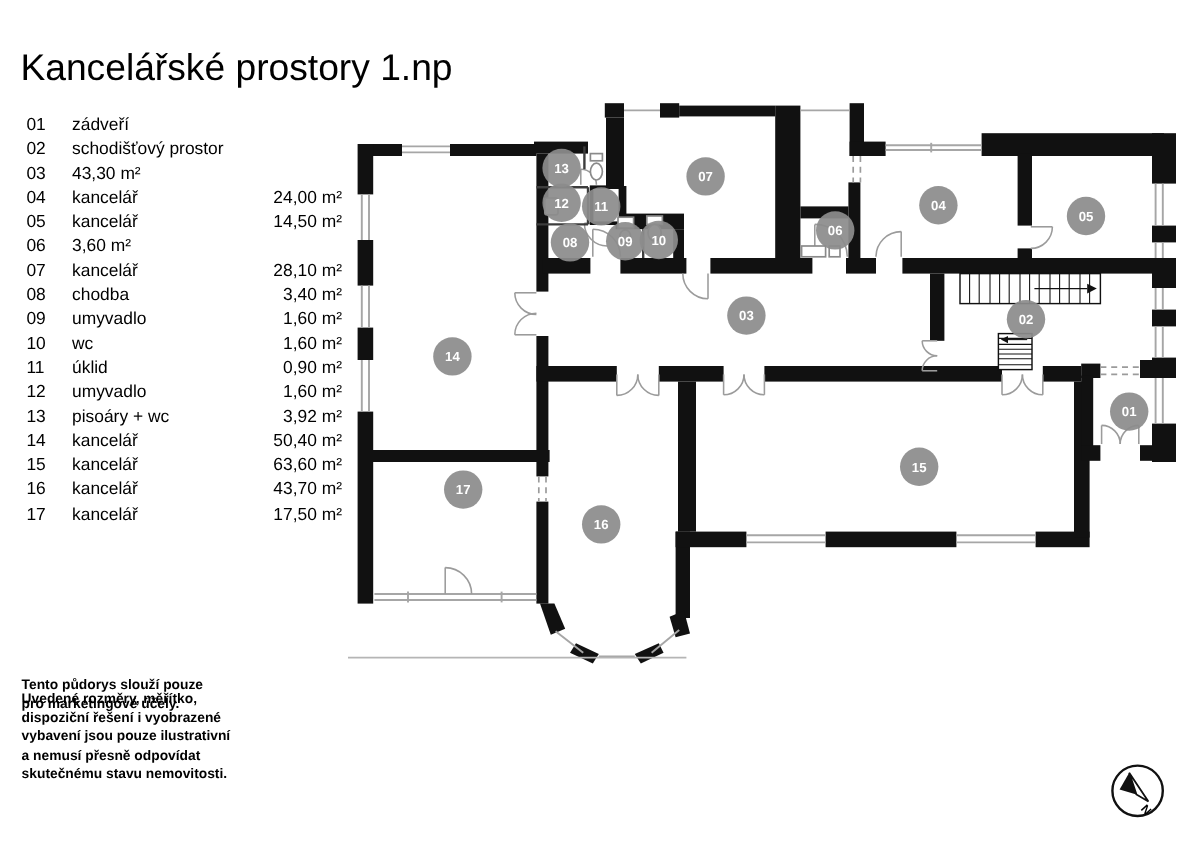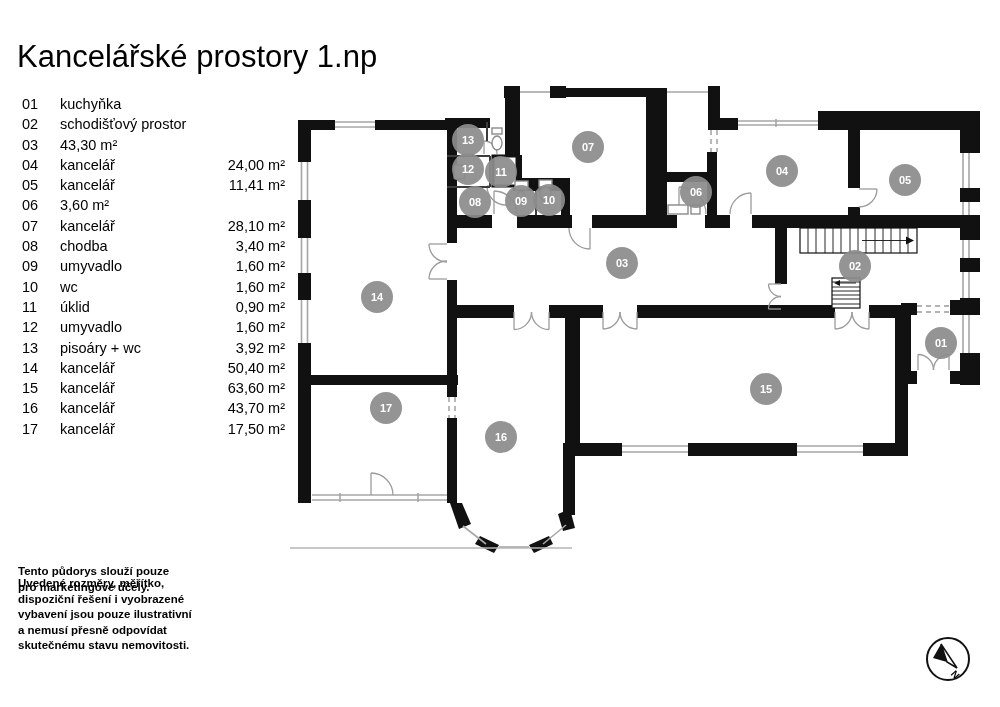--- a/index.html
+++ b/index.html
@@ -33,41 +33,41 @@
   .compass-n{font-family:"Liberation Sans",sans-serif;font-size:10px;font-weight:700;}
 </style>
 </head>
 <body>
 
 <h1 class="page-title">Kancelářské prostory 1.np</h1>
 
 <div class="legend" id="legend">
     <div class="legend-row">
       <span class="legend-num">01</span>
-      <span class="legend-name">kuchyňka</span>
+      <span class="legend-name">zádveří</span>
       <span class="legend-area"></span>
     </div>
     <div class="legend-row">
       <span class="legend-num">02</span>
       <span class="legend-name">schodišťový prostor</span>
       <span class="legend-area"></span>
     </div>
     <div class="legend-row">
       <span class="legend-num">03</span>
       <span class="legend-area">43,30 m²</span>
     </div>
     <div class="legend-row">
       <span class="legend-num">04</span>
       <span class="legend-name">kancelář</span>
       <span class="legend-area">24,00 m²</span>
     </div>
     <div class="legend-row">
       <span class="legend-num">05</span>
       <span class="legend-name">kancelář</span>
-      <span class="legend-area">11,41 m²</span>
+      <span class="legend-area">14,50 m²</span>
     </div>
     <div class="legend-row">
       <span class="legend-num">06</span>
       <span class="legend-area">3,60 m²</span>
     </div>
     <div class="legend-row">
       <span class="legend-num">07</span>
       <span class="legend-name">kancelář</span>
       <span class="legend-area">28,10 m²</span>
     </div>

